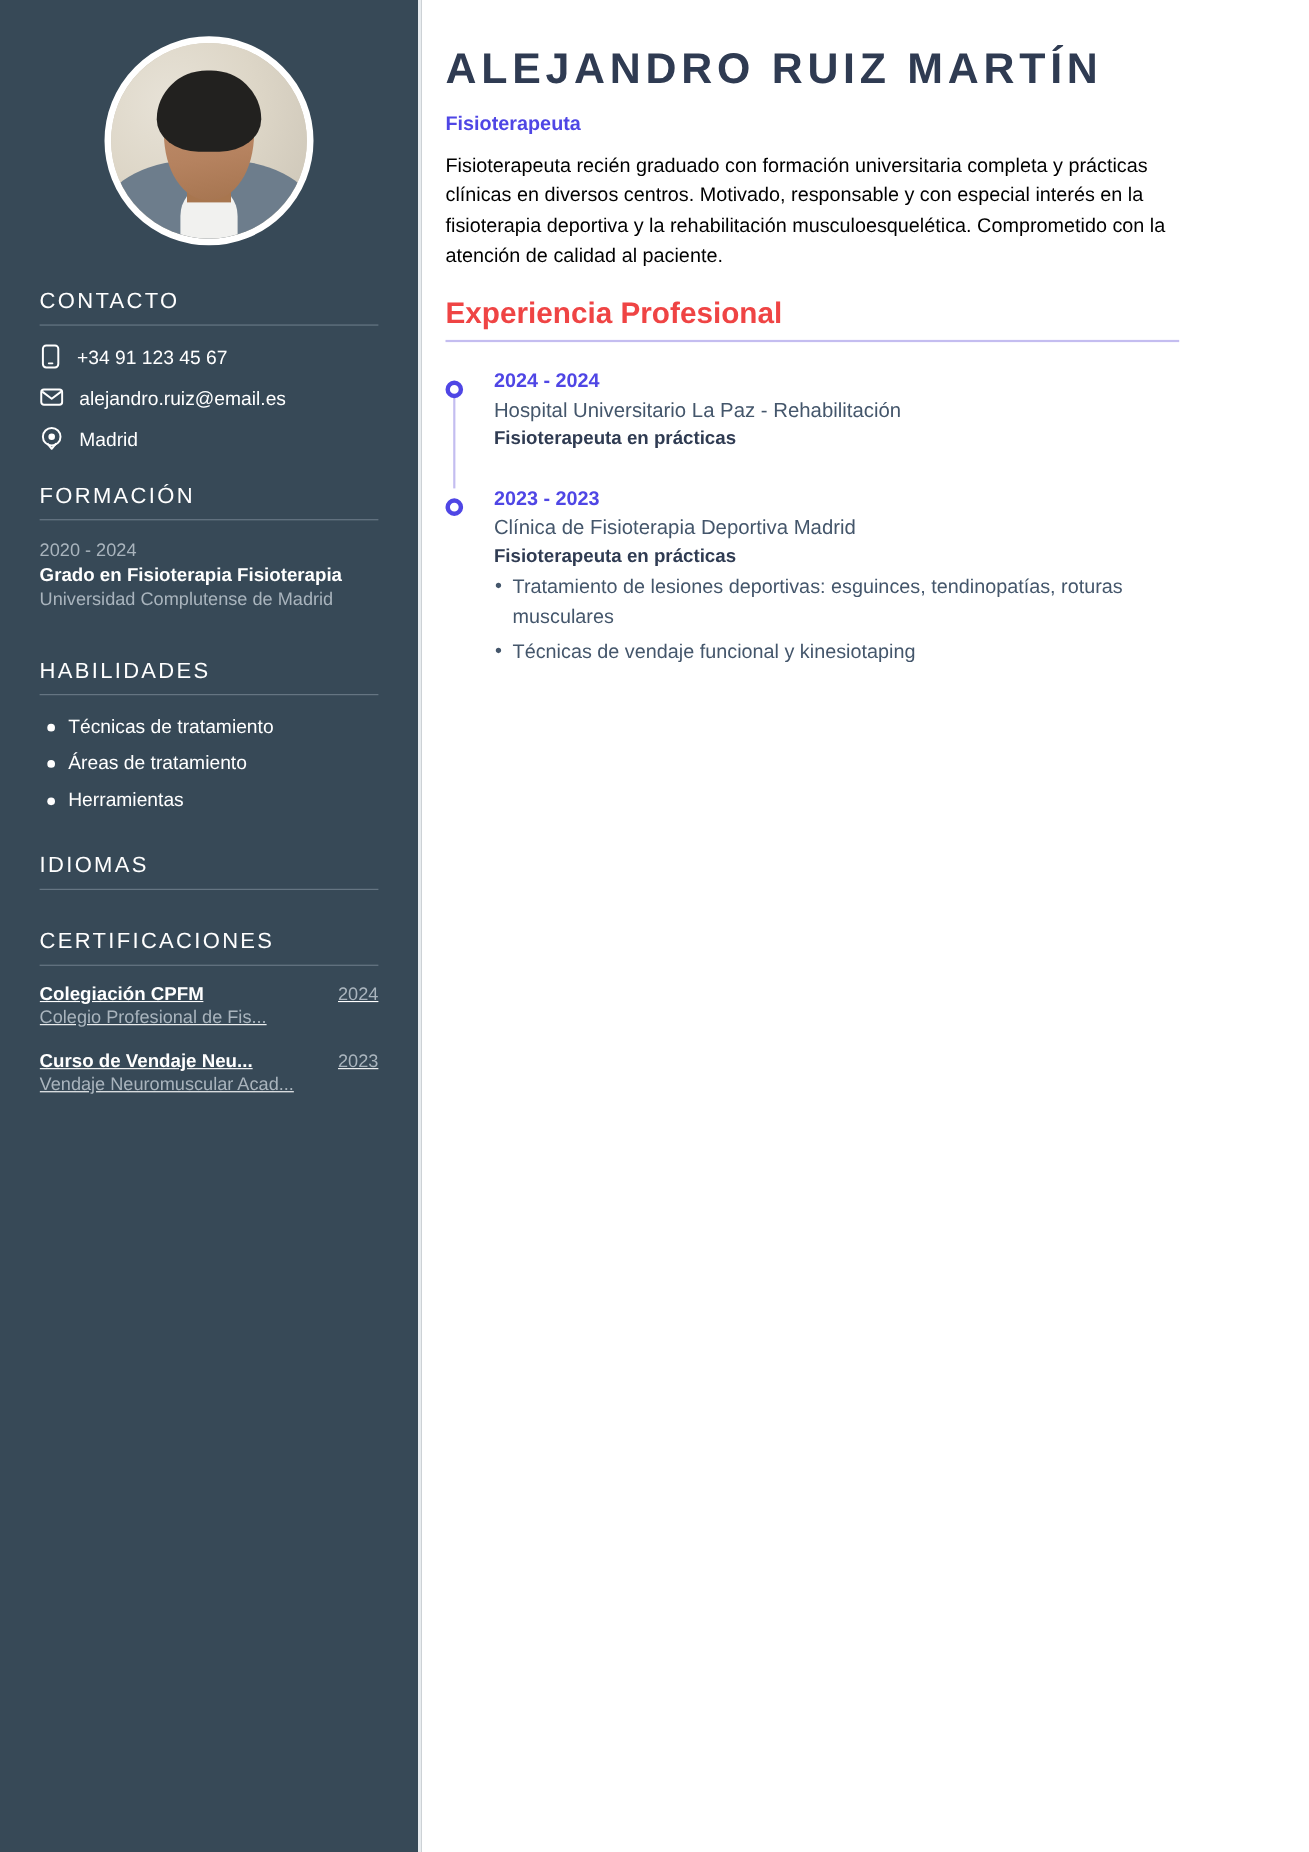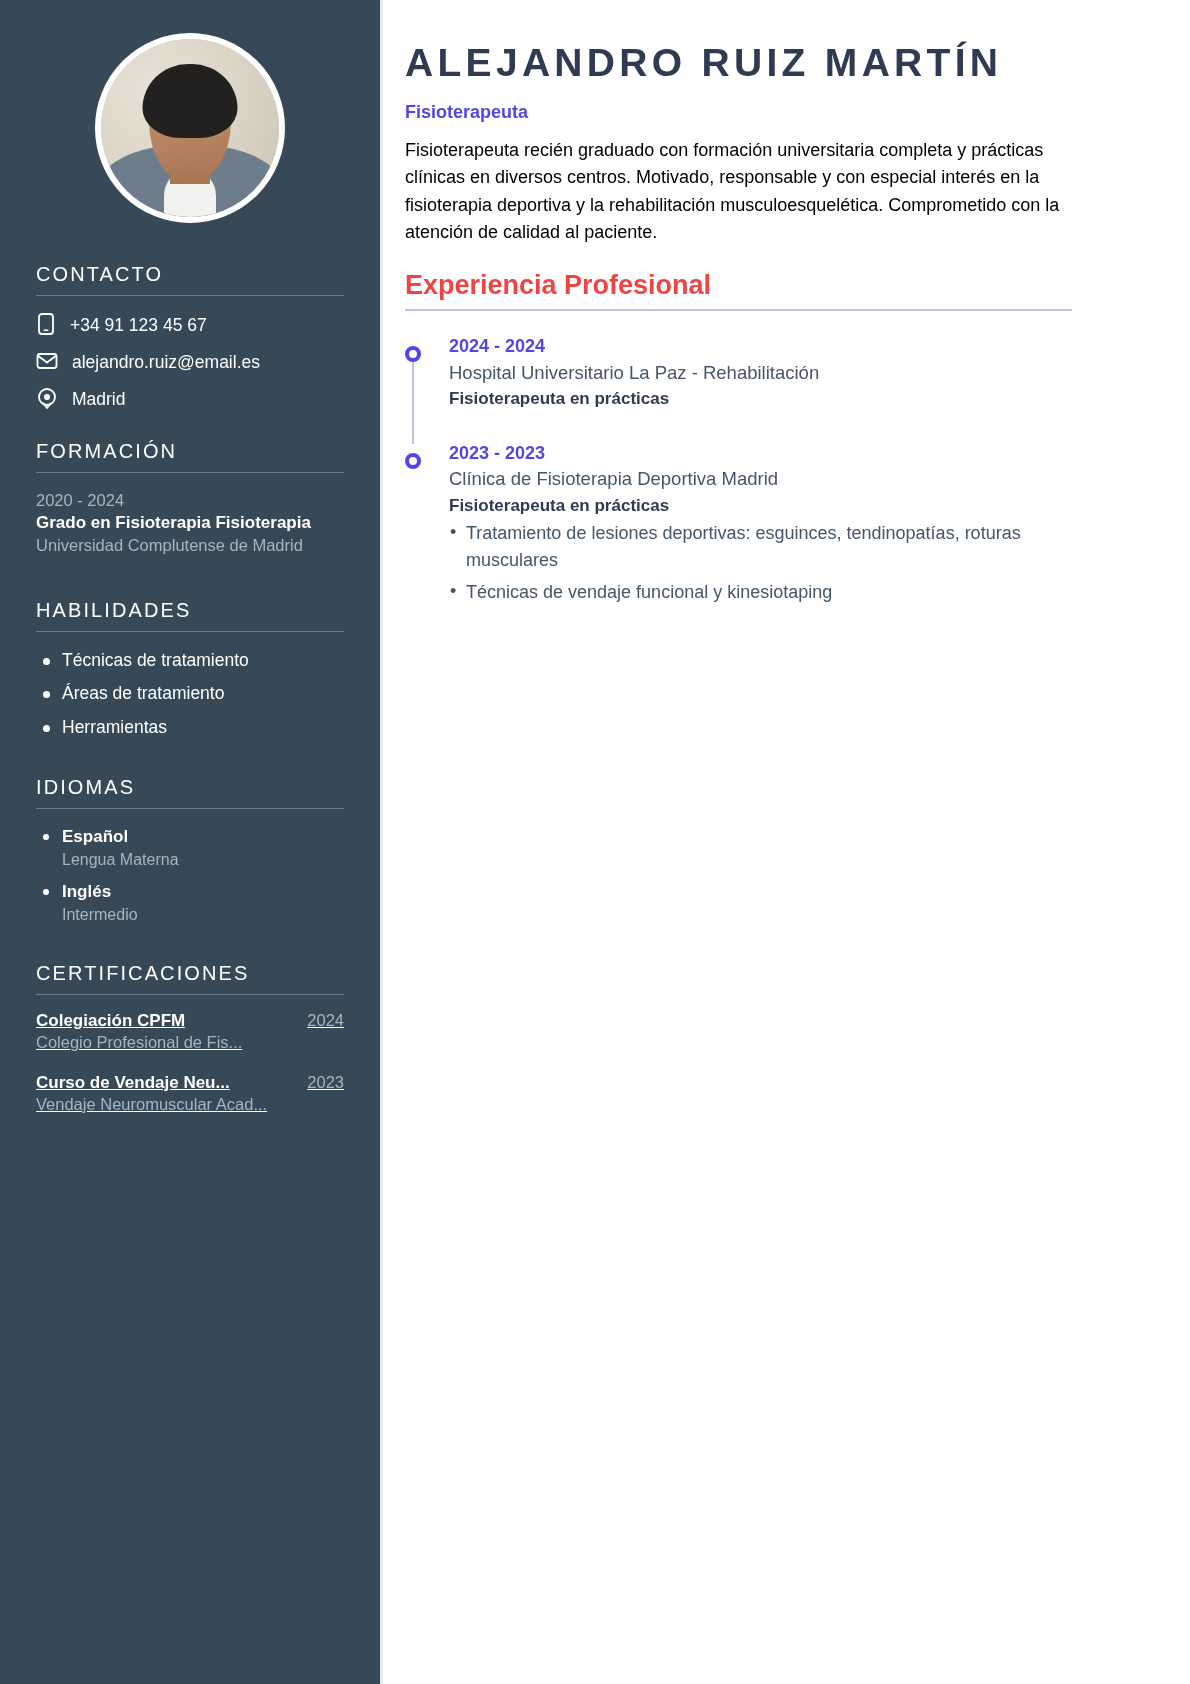--- a/index.html
+++ b/index.html
@@ -365,30 +365,20 @@
       <ul class="sk-list">
         <li>Técnicas de tratamiento</li>
         <li>Áreas de tratamiento</li>
         <li>Herramientas</li>
       </ul>
     </section>
 
     <section class="sec-idiomas">
       <div class="side-h">IDIOMAS</div>
       <div class="side-rule"></div>
-      <ul class="lang-list">
-        <li class="lang-item">
-          <div class="lang-name">Español</div>
-          <div class="lang-level">Lengua Materna</div>
-        </li>
-        <li class="lang-item">
-          <div class="lang-name">Inglés</div>
-          <div class="lang-level">Intermedio</div>
-        </li>
-      </ul>
     </section>
 
     <section class="sec-cert">
       <div class="side-h">CERTIFICACIONES</div>
       <div class="side-rule"></div>
 
       <div class="cert-item">
         <div class="cert-top">
           <span class="cert-name">Colegiación CPFM</span>
           <span class="cert-year">2024</span>

